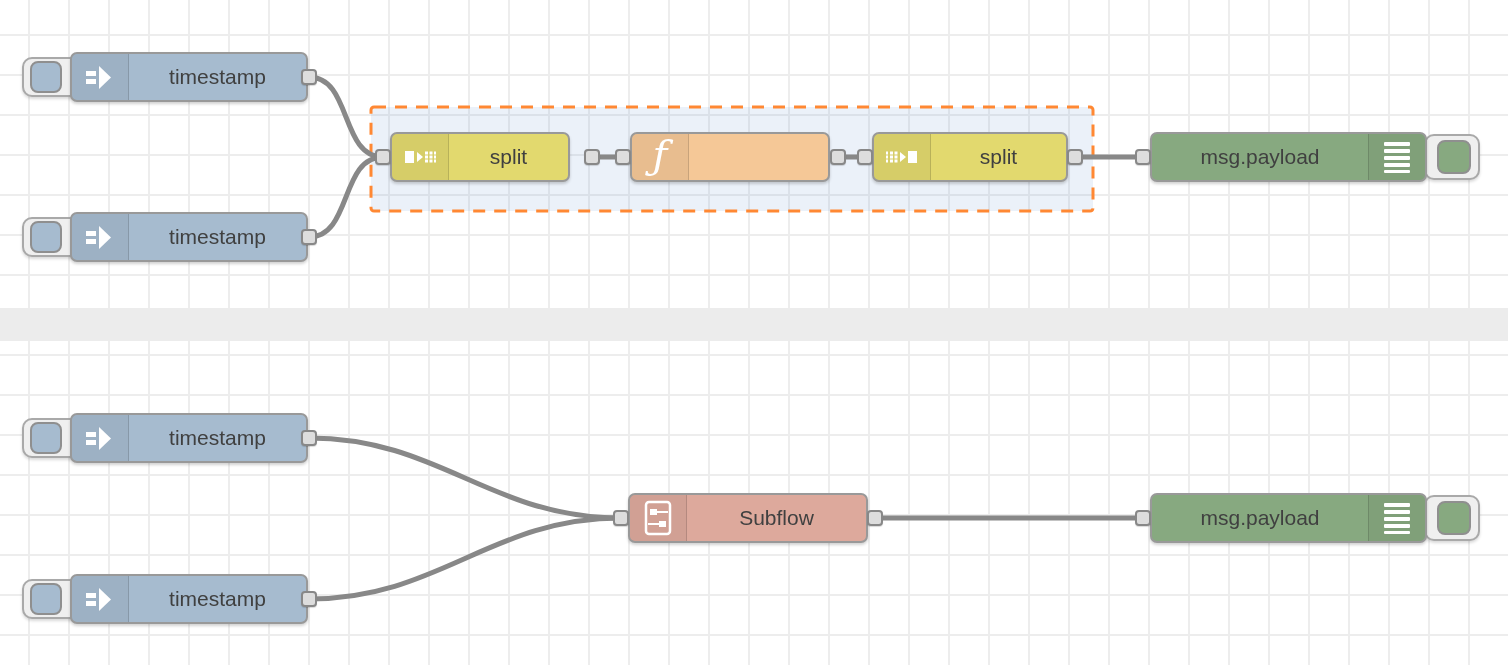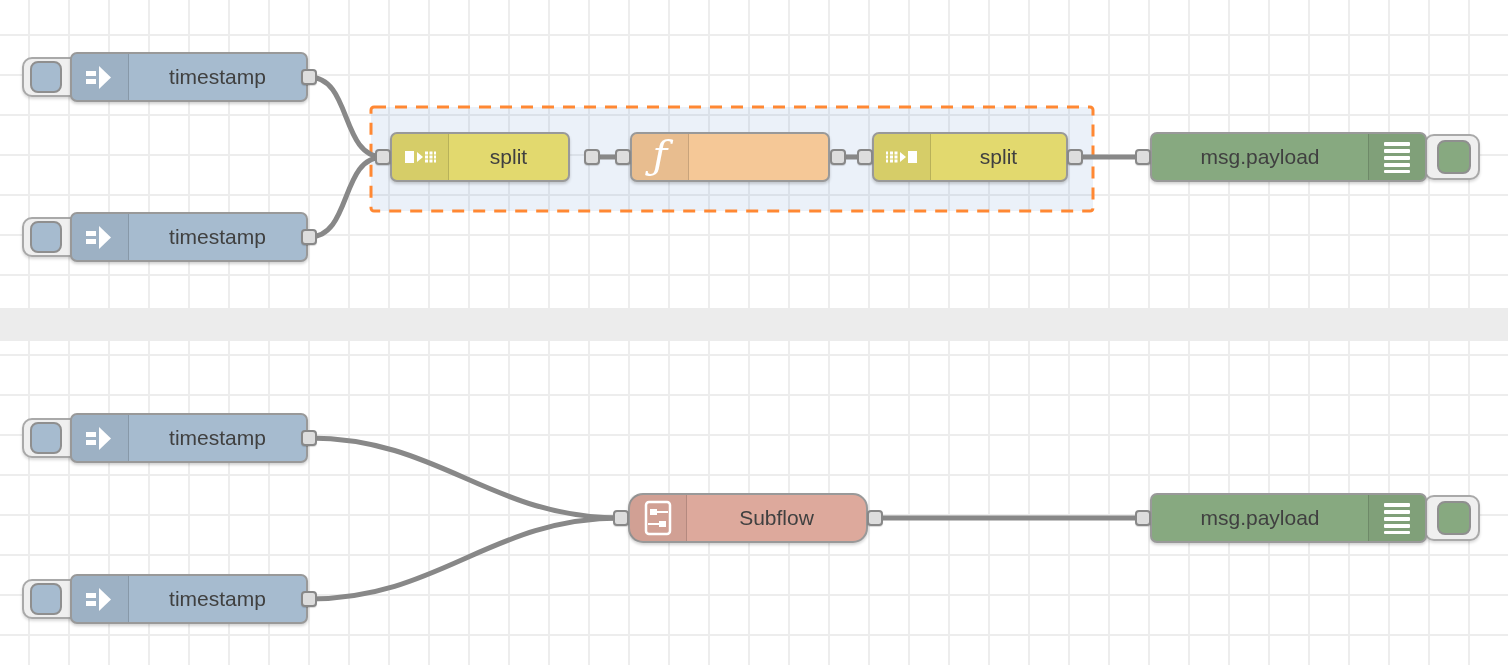--- a/index.html
+++ b/index.html
@@ -199,21 +199,21 @@
         <rect x="1" y="9" width="10" height="5"></rect>
             <rect x="1" y="17" width="10" height="5"></rect>
         <path d="M14 4 L26 15.5 L14 27 z"></path>
           </g>
         </svg>
     </div>
     <div class="node-label">timestamp</div>
   </div>
   <div class="port" style="left:301px;top:591px;"></div>
 
-  <div class="node node-subflow" style="left:628px;top:493px;width:240px;border-radius:15px;">
+  <div class="node node-subflow" style="left:628px;top:493px;width:240px;">
     <div class="icon-region left">
       <svg width="30" height="36" viewBox="0 0 30 36">
         <rect x="3" y="2" width="24" height="32" rx="3" fill="none" stroke="#fff" stroke-width="2.5"></rect>
         <rect x="7" y="9" width="7" height="6" fill="#fff"></rect>
         <path d="M14 12 H25" stroke="#fff" stroke-width="2" fill="none"></path>
         <path d="M5 24 H16" stroke="#fff" stroke-width="2" fill="none"></path>
         <rect x="16" y="21" width="7" height="6" fill="#fff"></rect>
       </svg>
     </div>
     <div class="node-label">Subflow</div>

